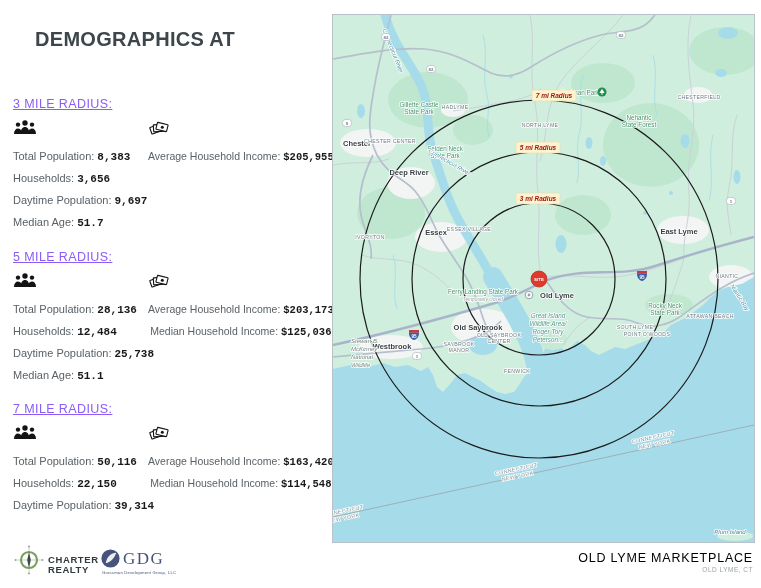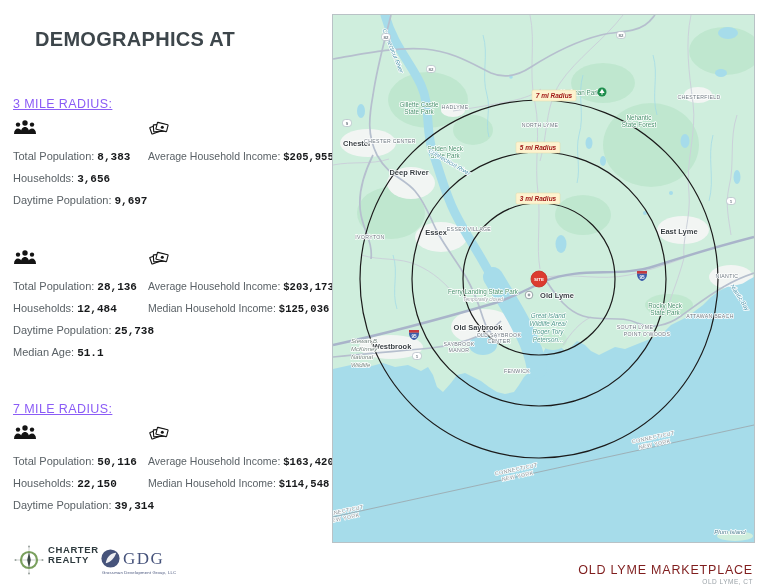--- a/index.html
+++ b/index.html
@@ -11,50 +11,50 @@
   .page-title{position:absolute;left:13px;top:24px;font-size:20px;font-weight:700;
     color:#3d464b;letter-spacing:.3px;line-height:30px;margin-left:22px;}
   .sec{position:absolute;left:13px;width:318px;}
   .sec-header{font-size:12.5px;color:#8b5cf6;text-decoration:underline;
     letter-spacing:.4px;margin-bottom:9px;}
   .cols{display:flex;}
   .col-stats{width:135px;flex:0 0 135px;}
   .col-income{flex:1;}
   .icon-box{height:22px;margin-bottom:4px;}
   .row{line-height:21px;white-space:nowrap;font-size:11px;}
-  .col-income .row{font-size:10.5px;}
+  .col-income .row{font-size:10.5px;text-align:center;}
   .lbl{color:#5a6166;}
   .val{color:#17191b;font-weight:700;margin-left:3px;font-family:Liberation Mono, monospace;}
   
   .map-panel{position:absolute;left:332px;top:14px;width:421px;height:527px;
     border:1px solid #b9c2c6;background:#84cc16;}
   .mtext{paint-order:stroke;stroke:#ffffff;stroke-width:1.5px;stroke-linejoin:round;}
   .t-town{font:600 7.5px "Liberation Sans",sans-serif;fill:#383f43;}
   .t-area{font:500 5.2px "Liberation Sans",sans-serif;fill:#6d7880;letter-spacing:.3px;}
   .t-park{font:500 6.3px "Liberation Sans",sans-serif;fill:#46916b;}
   .t-closed{font:italic 500 4.8px "Liberation Sans",sans-serif;fill:#98a0a4;}
   .t-water{font:italic 500 6px "Liberation Sans",sans-serif;fill:#4f96ad;}
   .t-wild{font:italic 500 6.3px "Liberation Sans",sans-serif;fill:#4f9a8c;}
   .t-wildg{font:italic 500 6px "Liberation Sans",sans-serif;fill:#75857f;}
   .t-bound{font:500 5.4px "Liberation Sans",sans-serif;fill:#8b9499;letter-spacing:.4px;}
   .t-radius{font:italic 700 6.5px "Liberation Sans",sans-serif;fill:#9e1414;}
   .t-site{font:700 4.4px "Liberation Sans",sans-serif;fill:#ffffff;paint-order:normal;stroke:none;}
   .t-shield{font:600 4.4px "Liberation Sans",sans-serif;fill:#707a84;paint-order:normal;stroke:none;}
   .t-i95{font:700 4.6px "Liberation Sans",sans-serif;fill:#ffffff;paint-order:normal;stroke:none;}
   
-  .charter-logo{position:absolute;left:14px;top:545px;display:flex;align-items:flex-start;}
+  .charter-logo{position:absolute;left:14px;top:545px;display:flex;align-items:flex-end;}
   .charter-text{margin-left:4px;font-size:9.5px;font-weight:700;color:#2e3a3e;
     letter-spacing:.6px;line-height:10px;}
   .gdg-logo{position:absolute;left:100px;top:548px;}
   .gdg-top{display:flex;align-items:center;}
   .gdg-text{font-family:"Liberation Serif",serif;font-size:17px;color:#46537b;
     letter-spacing:1.5px;margin-left:2px;}
   .gdg-sub{font-size:4.2px;color:#46537b;margin-top:1px;margin-left:2px;letter-spacing:.2px;}
   .project-block{position:absolute;right:8px;top:551px;text-align:right;}
-  .project-name{font-size:12.5px;color:#7f1d1d;letter-spacing:.8px;margin-top:12px;}
+  .project-name{font-size:12.5px;color:#000000;letter-spacing:.8px;}
   .project-loc{font-size:6.5px;color:#9aa2a7;letter-spacing:.5px;margin-top:1px;}
 </style>
 </head>
 <body>
 
 <svg width="0" height="0" style="position:absolute" aria-hidden="true">
   <defs>
     <g id="people-sym">
       <circle cx="12" cy="3" r="2.7" fill="#141414"></circle>
       <path d="M7.6,14 C7.6,9.6 9.5,7 12,7 C14.5,7 16.4,9.6 16.4,14 Z" fill="#141414"></path>
@@ -79,31 +79,33 @@
 <section class="sec" style="top:97px">
   <div class="sec-header">3 MILE RADIUS:</div>
   <div class="cols">
     <div class="col-stats">
       <div class="icon-box"><svg width="24" height="15" viewBox="0 0 24 15">
             <use href="#people-sym"></use>
           </svg></div>
       <div class="row"><span class="lbl">Total Population:</span><span class="val">8,383</span></div>
       <div class="row"><span class="lbl">Households:</span><span class="val">3,656</span></div>
       <div class="row"><span class="lbl">Daytime Population:</span><span class="val">9,697</span></div>
+      <div class="row"><span class="lbl">Median Age:</span><span class="val">51.7</span></div>
     </div>
     <div class="col-income">
       <div class="icon-box"><svg width="22" height="16" viewBox="0 0 22 16">
             <use href="#money-sym"></use>
           </svg></div>
       <div class="row"><span class="lbl">Average Household Income:</span><span class="val">$205,955</span></div>
     </div>
   </div>
 </section>
 
 <section class="sec" style="top:250px">
+  <div class="sec-header">5 MILE RADIUS:</div>
   <div class="cols">
     <div class="col-stats">
       <div class="icon-box"><svg width="24" height="15" viewBox="0 0 24 15">
             <use href="#people-sym"></use>
           </svg></div>
       <div class="row"><span class="lbl">Total Population:</span><span class="val">28,136</span></div>
       <div class="row"><span class="lbl">Households:</span><span class="val">12,484</span></div>
       <div class="row"><span class="lbl">Daytime Population:</span><span class="val">25,738</span></div>
       <div class="row"><span class="lbl">Median Age:</span><span class="val">51.1</span></div>
     </div>

